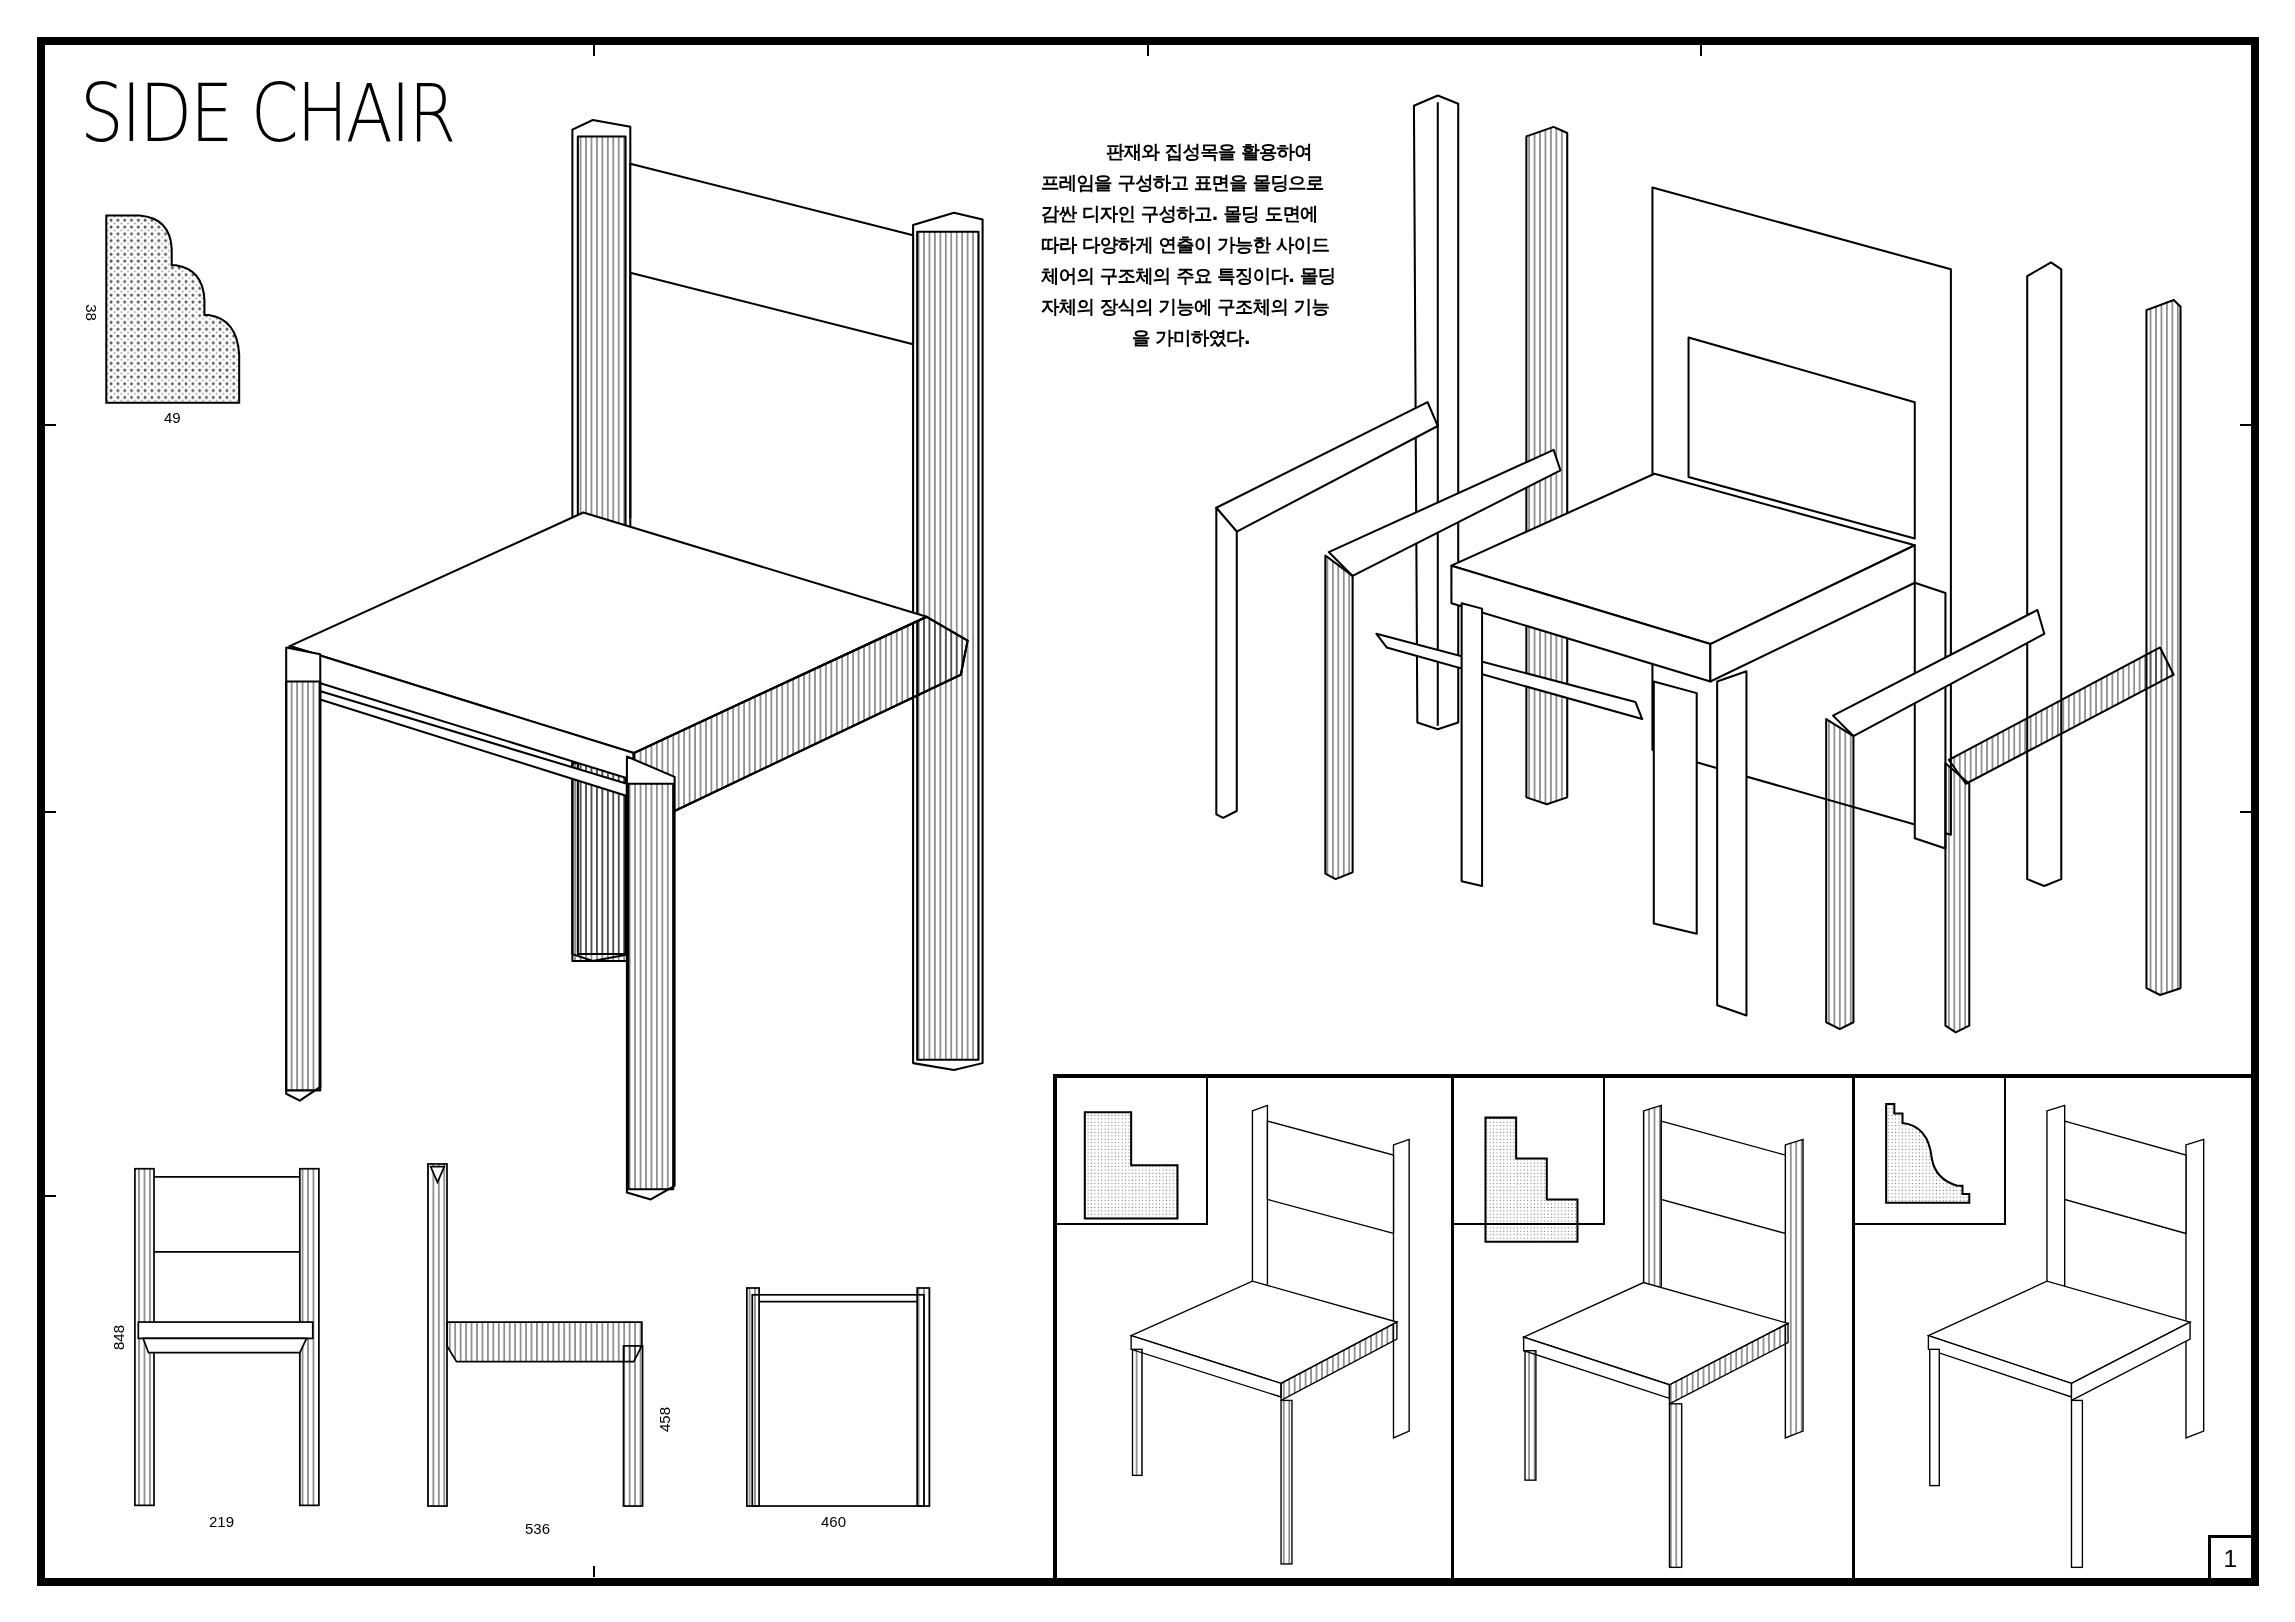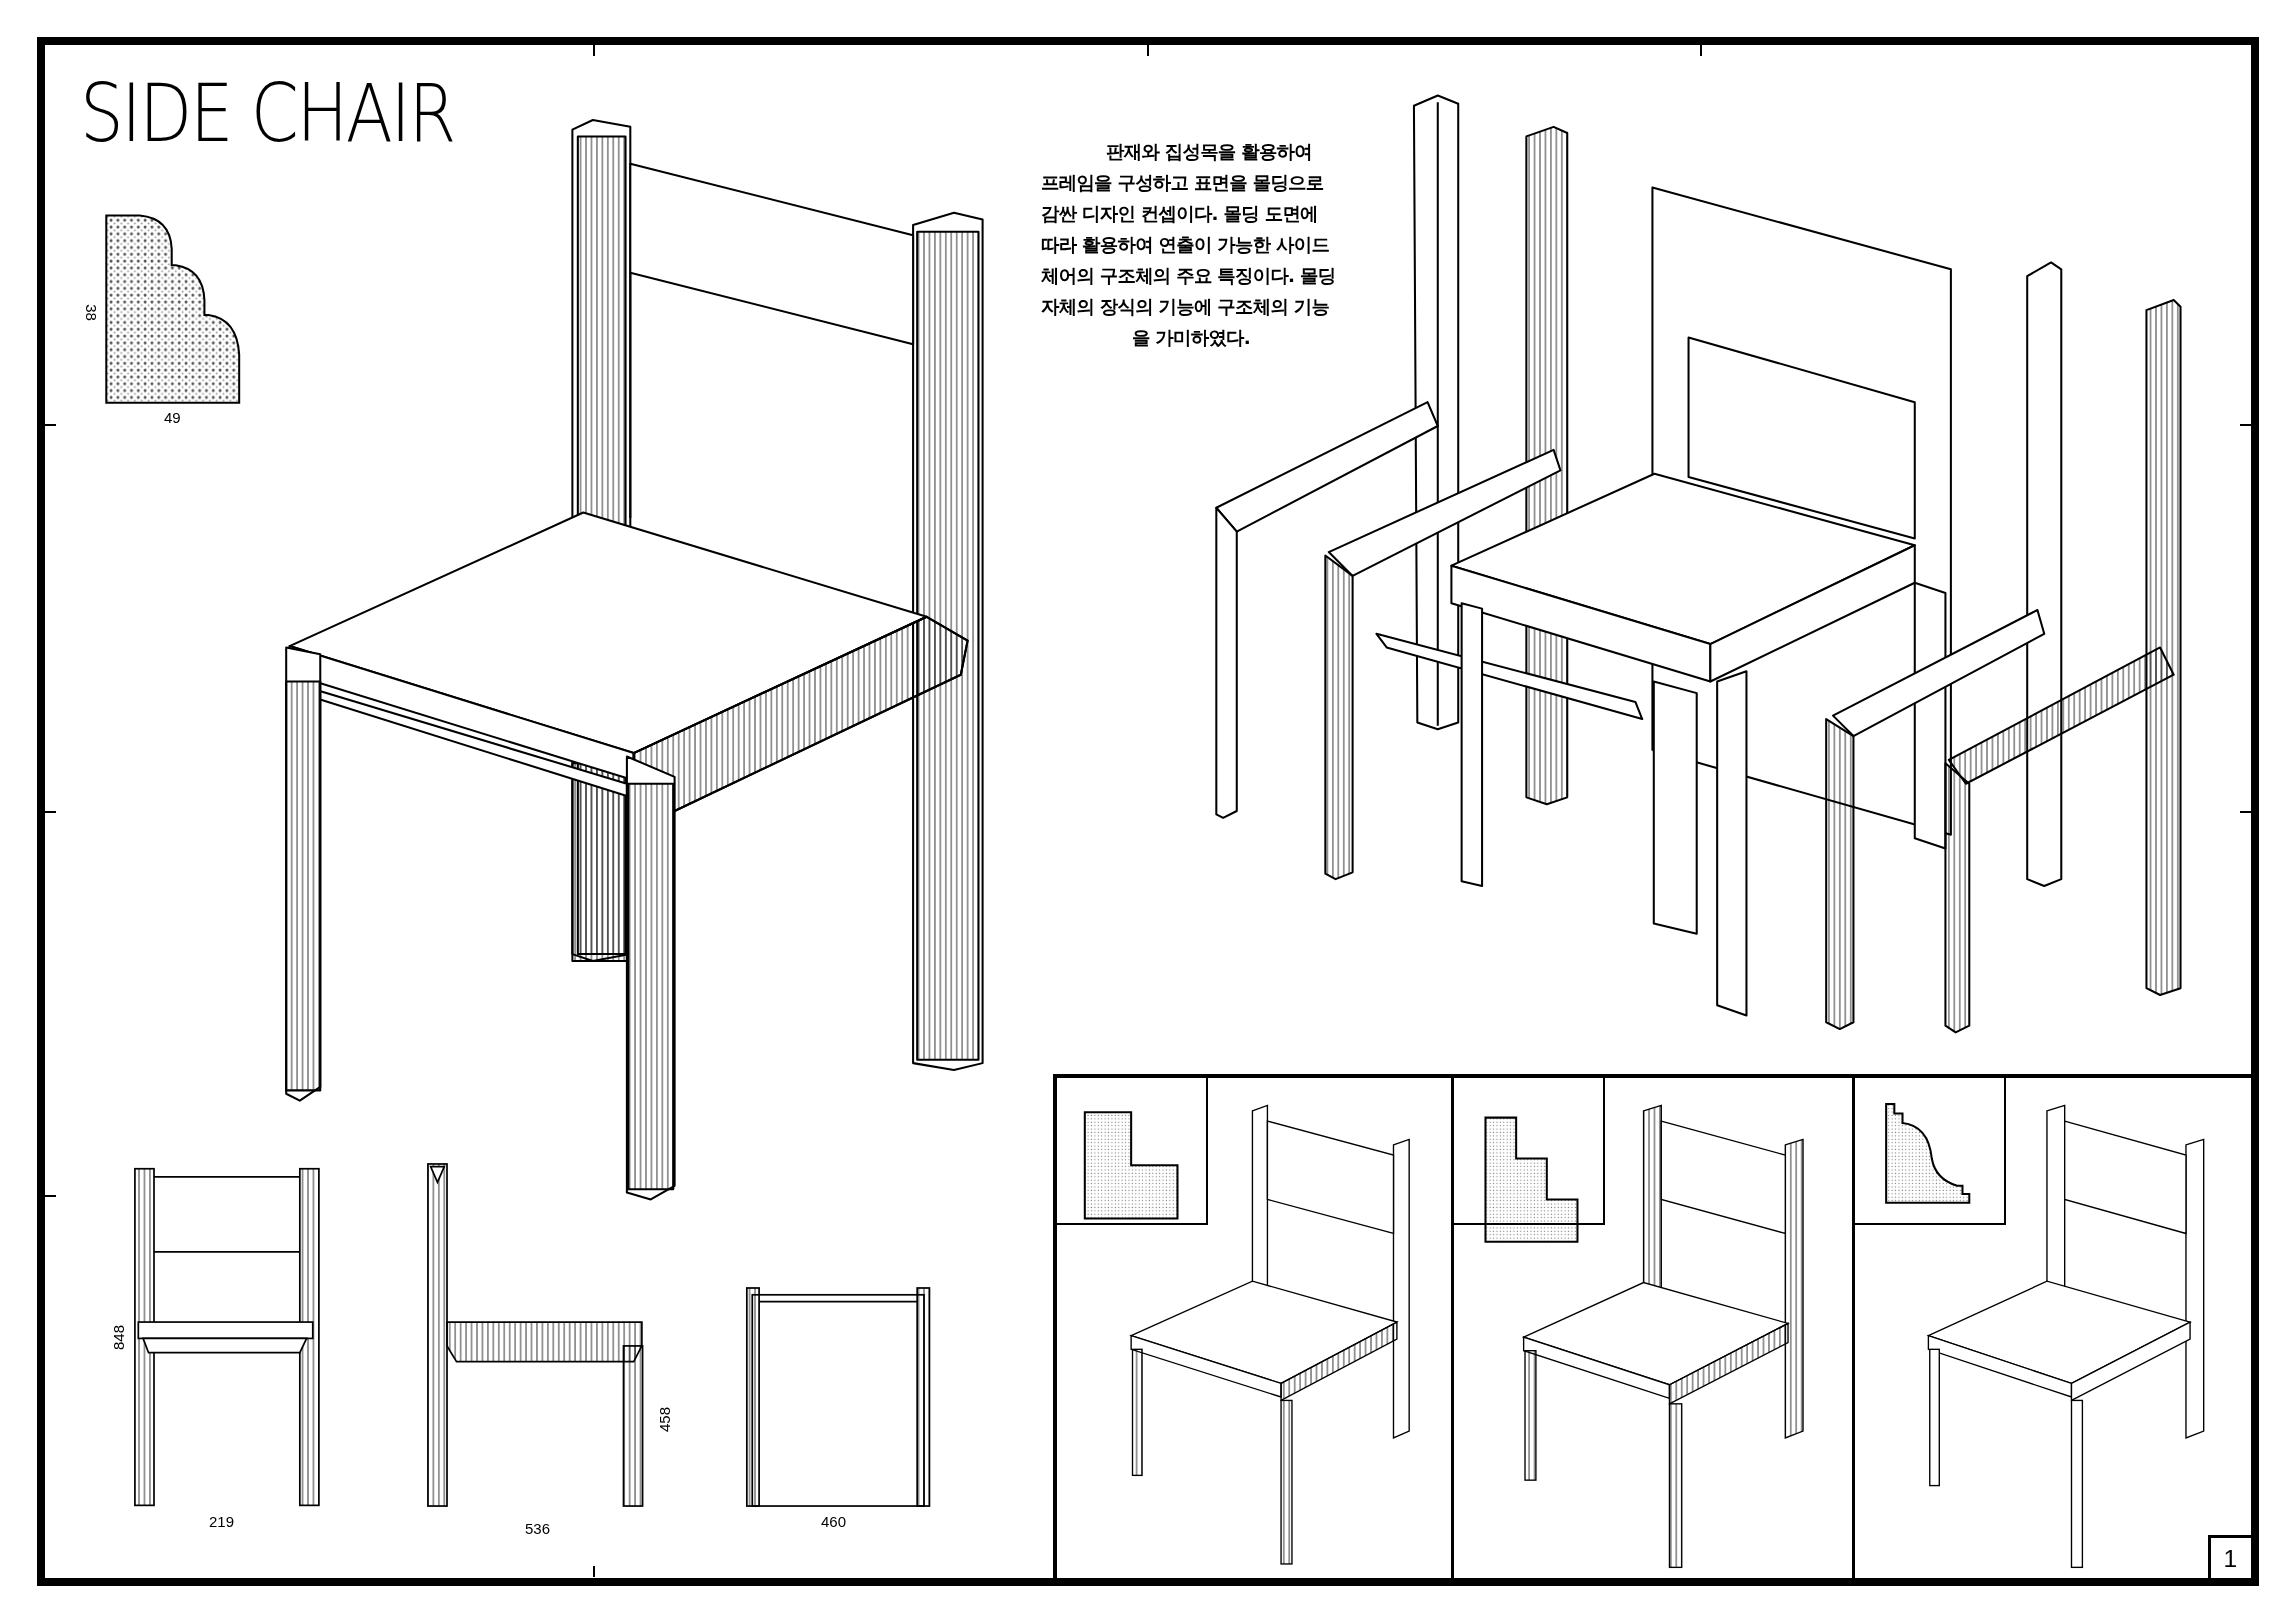--- a/index.html
+++ b/index.html
@@ -43,22 +43,22 @@
 <div class="tick" style="left:2240px;top:424px;width:11px;height:2px;"></div>
 <div class="tick" style="left:2240px;top:811px;width:11px;height:2px;"></div>
 
 <div class="tick" style="left:593px;top:1566px;width:2px;height:11px;"></div>
 
 <div class="title">SIDE CHAIR</div>
 
 <div class="desc">
   <p class="l0">판재와 집성목을 활용하여</p>
   <p>프레임을 구성하고 표면을 몰딩으로</p>
-  <p>감싼 디자인 컨셉이다. 몰딩 도면에</p>
-  <p>따라 활용하여 연출이 가능한 사이드</p>
+  <p>감싼 디자인 구성하고. 몰딩 도면에</p>
+  <p>따라 다양하게 연출이 가능한 사이드</p>
   <p>체어의 구조체의 주요 특징이다. 몰딩</p>
   <p>자체의 장식의 기능에 구조체의 기능</p>
   <p style="text-align:center;">을 가미하였다.</p>
 </div>
 
 <svg width="2295" height="1622" viewBox="0 0 3368 2380">
   <defs>
     <pattern id="dots" width="10" height="10" patternUnits="userSpaceOnUse">
       <circle cx="3" cy="3" r="2.2" fill="#555"></circle>
       <circle cx="8" cy="8" r="1.4" fill="#999"></circle>

